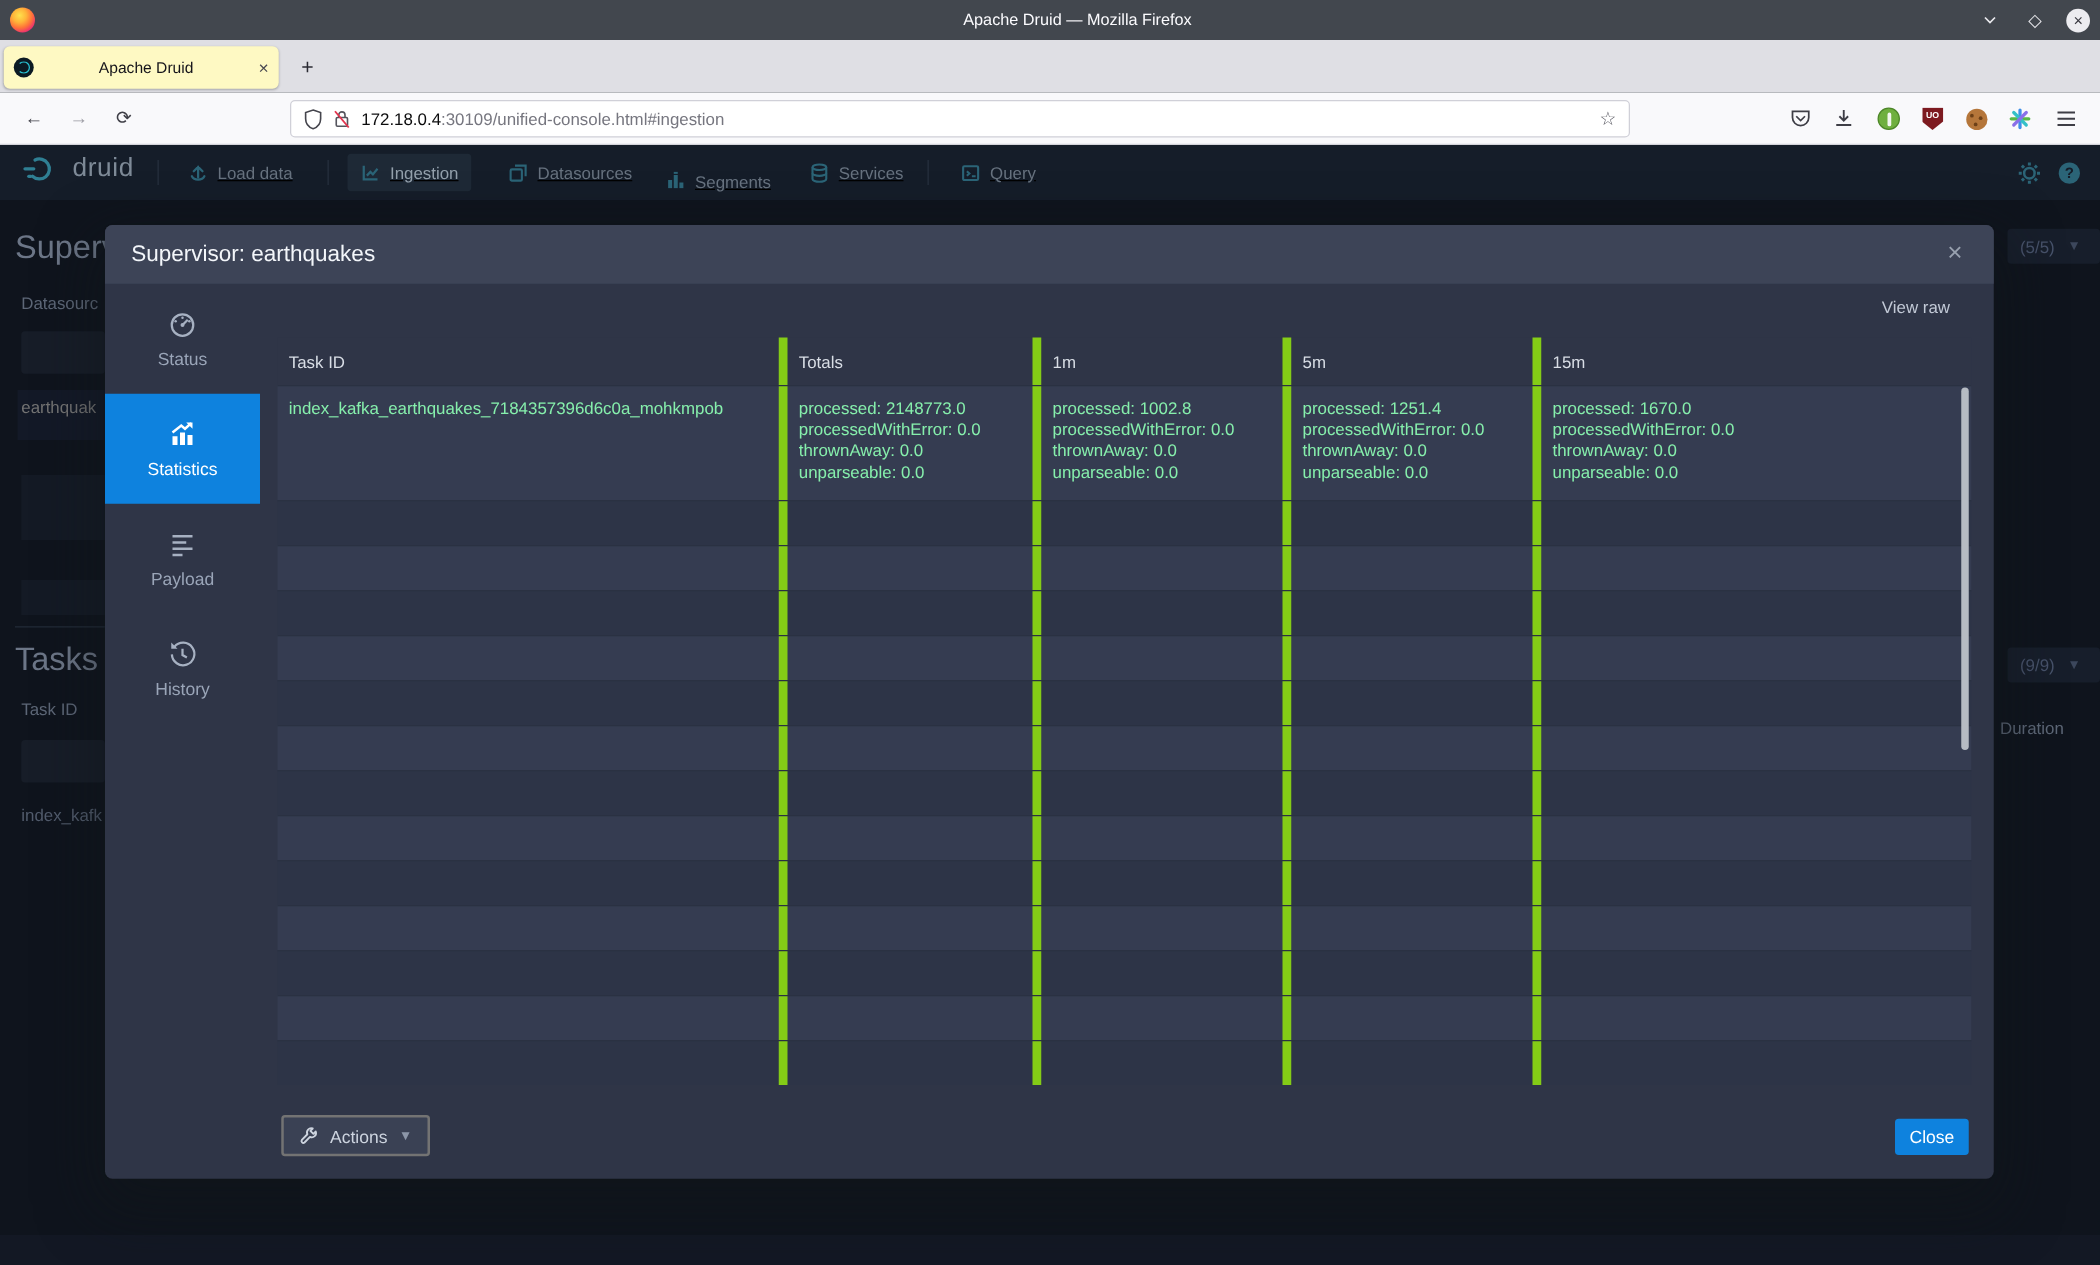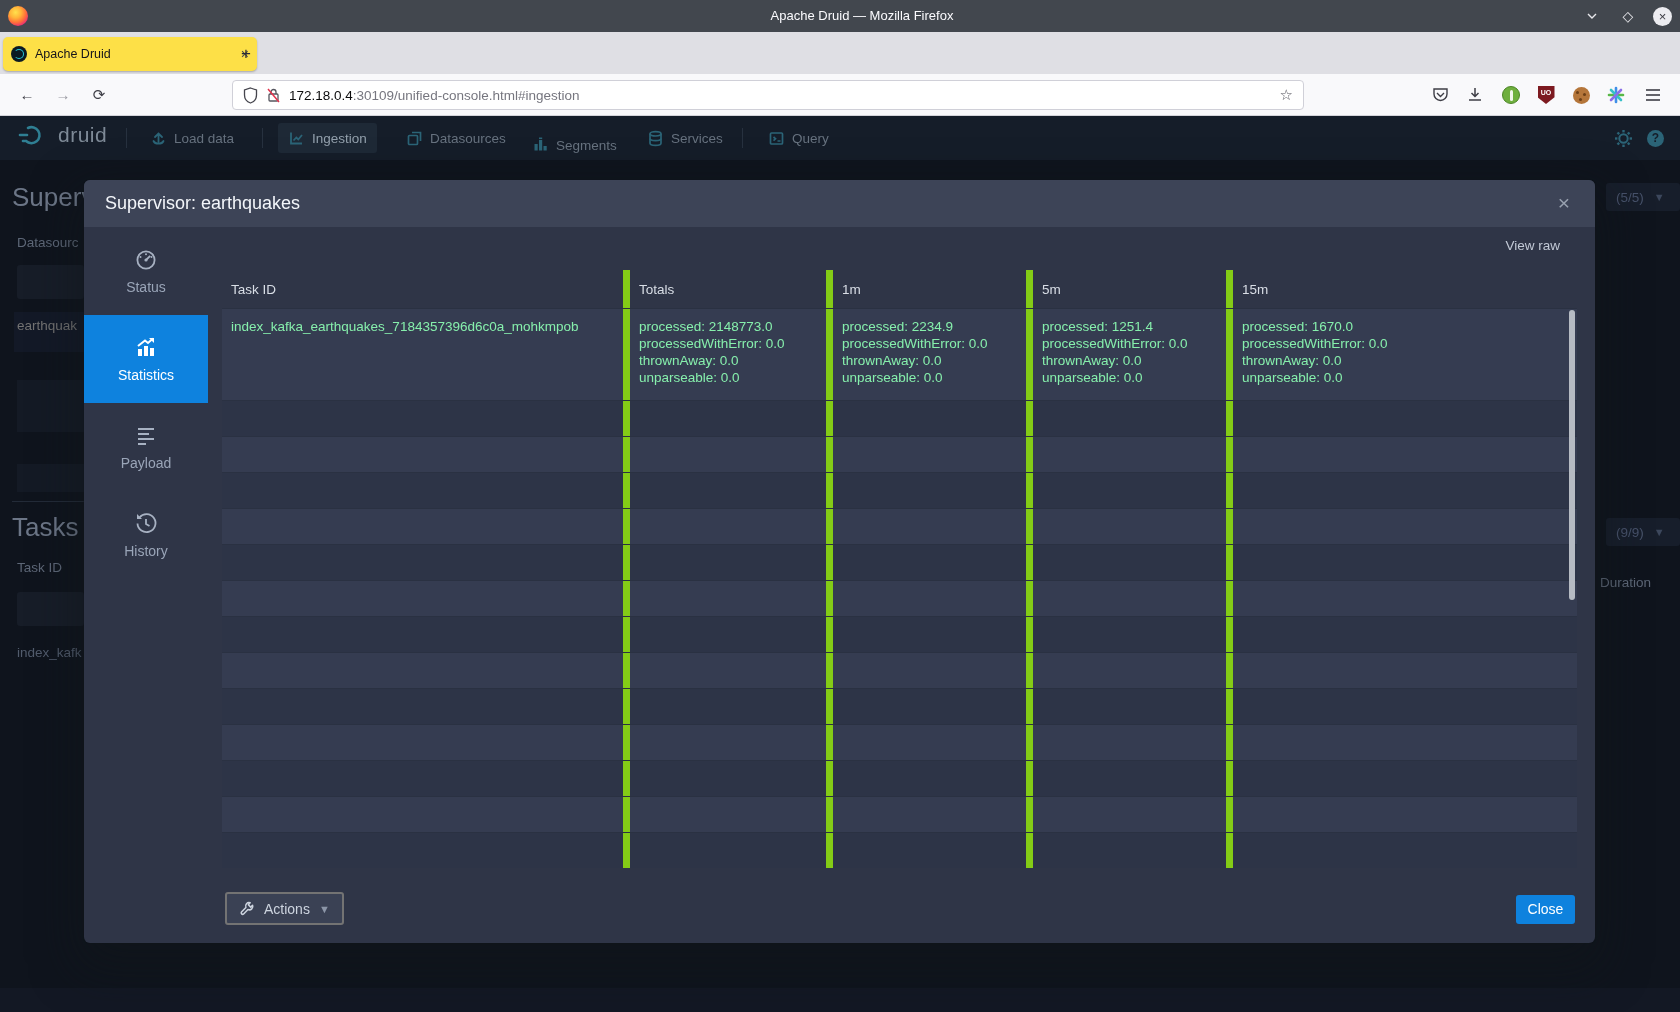--- a/index.html
+++ b/index.html
@@ -10,22 +10,22 @@
   
   .titlebar { position:absolute; left:0; top:0; width:1680px; height:32px; background:#42474e; display:flex; align-items:center; }
   .fx-logo { position:absolute; left:8px; top:6px; width:20px; height:20px; border-radius:50%;
     background:radial-gradient(circle at 38% 32%, #ffe14d 0%, #ffb439 30%, #ff7139 55%, #e31587 85%, #9059ff 100%); }
   .win-title { position:absolute; left:0; right:0; text-align:center; color:#fbfbfe; font-size:13px; line-height:32px;margin-left:44px; }
   .win-controls { position:absolute; right:8px; top:0; height:32px; display:flex; align-items:center; gap:16px; }
   .wc { color:#e8e8ec; font-size:14px; width:18px; text-align:center; cursor:default; }
   .wc-close { width:19px; height:19px; border-radius:50%; background:#ececf0; color:#3a3a42; font-size:13px; line-height:19px; text-align:center; }
 
   .tabbar { position:absolute; left:0; top:32px; width:1680px; height:42px; background:#dfdfe4; }
-  .tab { position:absolute; left:3px; top:5px; width:254px; height:34px; background:#fde047; border-radius:5px;
-    box-shadow:0 1px 2px rgba(0,0,0,.25); display:flex; align-items:center; padding:0 8px; gap:8px; }
+  .tab { position:absolute; left:3px; top:5px; width:220px; height:34px; background:#fef9c3; border-radius:5px;
+    box-shadow:0 1px 2px rgba(0,0,0,.25); display:flex; align-items:center; padding:0 8px; gap:8px;text-align:center; }
   .favicon { width:16px; height:16px; border-radius:50%; background:#0c1a23; position:relative; flex:0 0 auto; }
   .favicon:after { content:""; position:absolute; left:3px; top:3px; width:8px; height:8px; border:1.6px solid #29c6d8; border-left-color:transparent; border-radius:50%; }
   .tab-label { flex:1; font-size:12.5px; color:#15141a; white-space:nowrap; overflow:hidden; }
   .tab-close { color:#4a4a52; font-size:14px; }
   .newtab { position:absolute; left:233px; top:9px; width:26px; height:26px; text-align:center; line-height:26px; font-size:17px; color:#2b2b33; border-radius:4px; }
 
   .toolbar { position:absolute; left:0; top:74px; width:1680px; height:42px; background:#f9f9fb; border-bottom:1px solid #d4d4da; }
   .navbtn { position:absolute; top:8px; width:26px; height:26px; text-align:center; line-height:26px; font-size:15px; color:#3e3e46; }
   .urlbar { position:absolute; left:232px; top:6px; width:1072px; height:30px; background:#ffffff; border:1px solid #d0d0d8; border-radius:4px; display:flex; align-items:center; padding:0 10px; gap:8px; }
   .url-text { flex:1; font-size:13.5px; white-space:nowrap; overflow:hidden; }
@@ -38,21 +38,21 @@
   .ublock { width:17px; height:18px; background:#7d1a20; clip-path:polygon(0 0,100% 0,100% 62%,50% 100%,0 62%); color:#fff; font-size:7px; font-weight:bold; text-align:center; line-height:14px; }
   .cookie { width:17px; height:17px; border-radius:50%; background:#b5763a; position:relative; }
   .cookie:after { content:""; position:absolute; left:3px; top:4px; width:3px; height:3px; border-radius:50%; background:#6d4017; box-shadow:7px 2px 0 #6d4017, 3px 7px 0 #6d4017; }
   .burger { color:#3e3e46; font-size:16px; letter-spacing:0; }
 
   
   .dnav { position:absolute; left:0; top:116px; width:1680px; height:44px; background:#151d29; }
   .dnav-brand { position:absolute; left:18px; top:7px; display:flex; align-items:center; gap:6px; }
   .brand-text { color:#7e8a97; font-size:21px; letter-spacing:.5px; }
   .dsep { position:absolute; top:12px; width:1px; height:20px; background:#27313f; }
-  .ditem { position:absolute; top:7px; height:30px; display:flex; align-items:center; gap:7px; padding:0 10px; border-radius:3px; }
+  .ditem { position:absolute; top:7px; height:30px; display:flex; align-items:center; gap:7px; padding:0 10px; border-radius:3px;text-decoration:underline; }
   .ditem .dlabel { color:#67727f; font-size:13.5px; }
   .ditem.active { background:#1e2936; }
   .ditem.active .dlabel { color:#93a0ac; }
   .dnav-right { position:absolute; right:16px; top:7px; height:30px; display:flex; align-items:center; gap:14px; }
   .help-circle { width:17px; height:17px; border-radius:50%; background:#2b6477; color:#151d29; font-size:12px; font-weight:bold; text-align:center; line-height:17px; }
 
   
   .frag { position:absolute; color:#5d6777; }
   .frag-h1 { font-size:26px; color:#6c7687; }
   .frag-box { position:absolute; background:#171d28; border-radius:3px; }
@@ -368,21 +368,21 @@
       </div>
       <div class="trow data light">
         <div class="tcell">index_kafka_earthquakes_7184357396d6c0a_mohkmpob</div>
         <div class="tcell">
           <div>processed: 2148773.0</div>
             <div>processedWithError: 0.0</div>
             <div>thrownAway: 0.0</div>
             <div>unparseable: 0.0</div>
         </div>
         <div class="tcell">
-          <div>processed: 2234.9</div>
+          <div>processed: 1002.8</div>
             <div>processedWithError: 0.0</div>
             <div>thrownAway: 0.0</div>
             <div>unparseable: 0.0</div>
         </div>
         <div class="tcell">
           <div>processed: 1251.4</div>
             <div>processedWithError: 0.0</div>
             <div>thrownAway: 0.0</div>
             <div>unparseable: 0.0</div>
         </div>

